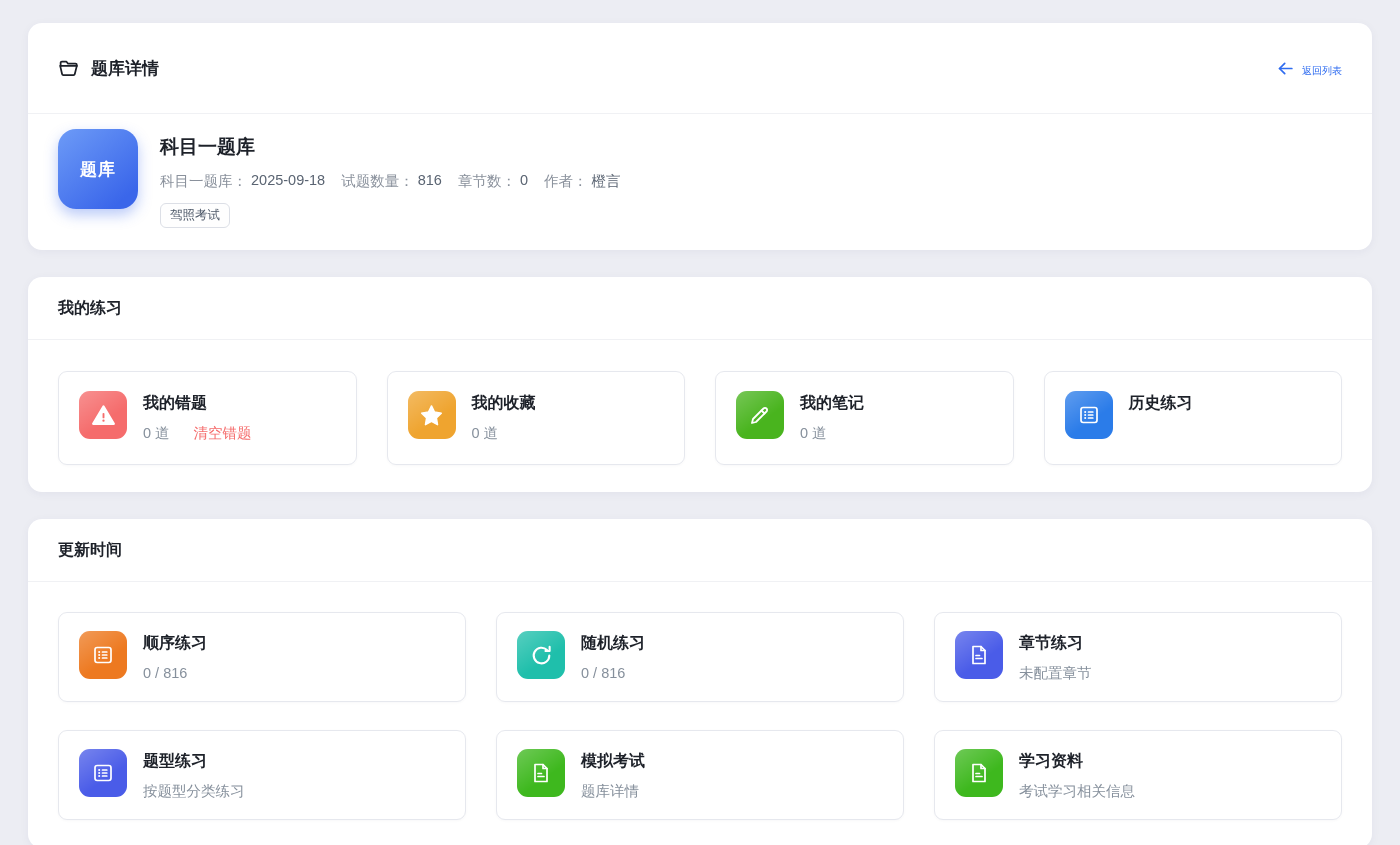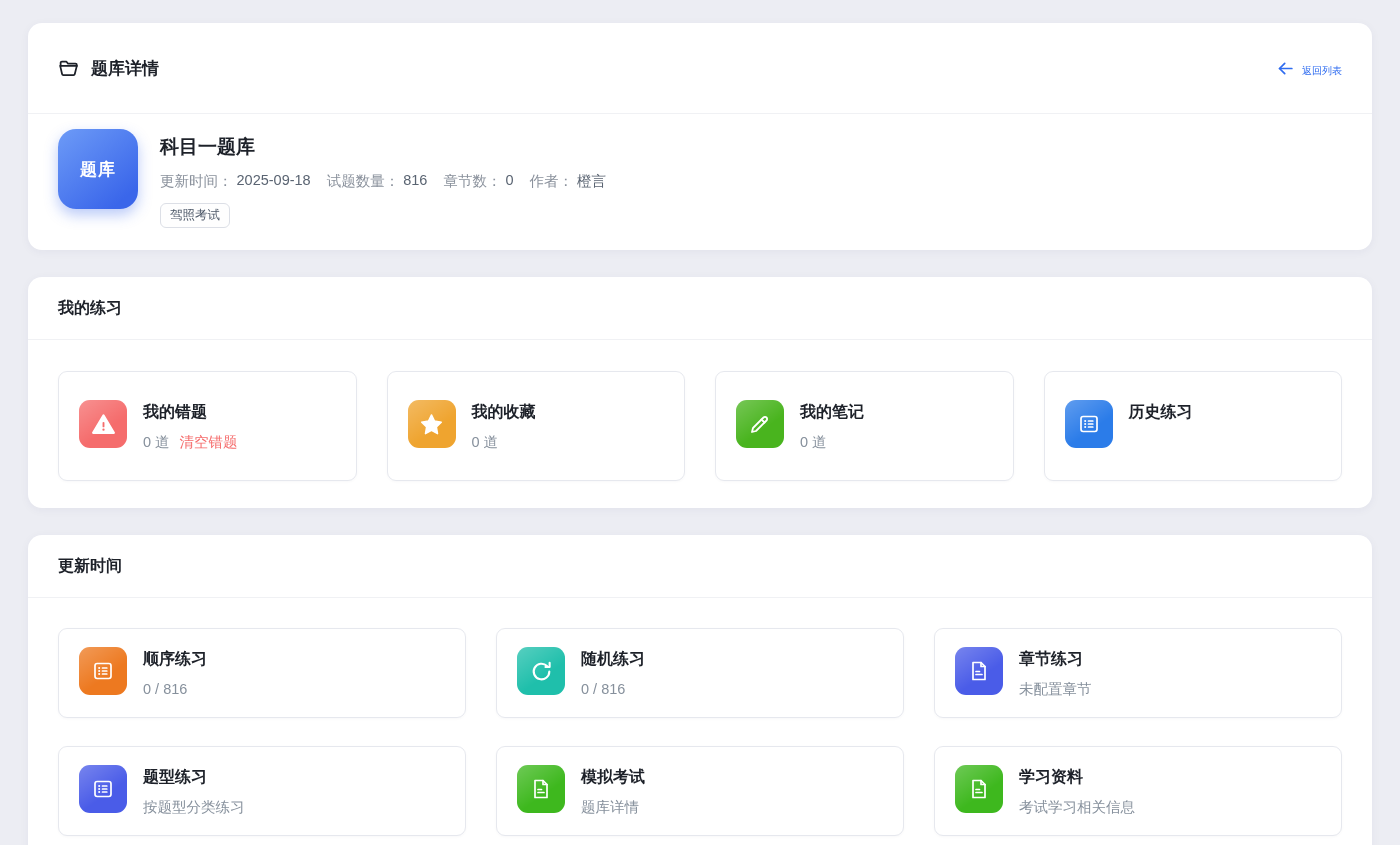--- a/index.html
+++ b/index.html
@@ -53,39 +53,39 @@
     display:flex; align-items:center; height:63px; padding:0 30px;
     border-bottom:1px solid #f0f1f4;
     font-size:16px; font-weight:700;
   }
   .section-body { padding:31px 30px 27px 30px; }
   .grid-4 { display:grid; grid-template-columns:repeat(4,1fr); gap:30px; }
   .grid-3 { display:grid; grid-template-columns:repeat(3,1fr); gap:28px 30px; }
   .item {
     background:#fff; border:1px solid #e6e8ee; border-radius:9px;
     box-shadow:0 1px 3px rgba(20,30,60,.03);
-    padding:28px 20px; min-height:94px;
+    padding:19px 20px; min-height:94px;
     display:flex; gap:16px; align-items:flex-start; cursor:pointer;
   }
   .grid-3 .item { min-height:87px; padding:18px 20px; }
   .tile {
     width:48px; height:48px; border-radius:11px; flex:0 0 auto;
     display:flex; align-items:center; justify-content:center;
     position:relative;
   }
   .tile::before {
     content:""; position:absolute; inset:0; border-radius:inherit;
     background:linear-gradient(145deg,rgba(255,255,255,.25),rgba(255,255,255,0) 60%);
   }
   .tile svg { position:relative; }
   .item-text { padding-top:1px; }
   .item-title { font-size:16px; font-weight:700; line-height:22px; }
   .item-sub {
     margin-top:9px; font-size:14.5px; color:#86909c; line-height:20px;
-    display:flex; gap:10px; align-items:center;
+    display:flex; gap:24px; align-items:center;
   }
   .danger-link { color:#f56c6c; cursor:pointer; }
 </style>
 </head>
 <body>
 
 <div class="wrap">
 
   <div class="card">
     <div class="card-header">
@@ -107,21 +107,21 @@
         </span>
         <span>返回列表</span>
       </div>
     </div>
     <div class="detail-body">
       <div class="bank-tile">题库</div>
       <div class="bank-info">
         <div class="bank-title">科目一题库</div>
         <div class="bank-meta">
           <span class="meta-pair">
-              <span class="meta-label">更新时间：</span>
+              <span class="meta-label">科目一题库：</span>
               <span class="meta-value">2025-09-18</span>
             </span>
           <span class="meta-pair">
               <span class="meta-label">试题数量：</span>
               <span class="meta-value">816</span>
             </span>
           <span class="meta-pair">
               <span class="meta-label">章节数：</span>
               <span class="meta-value">0</span>
             </span>

